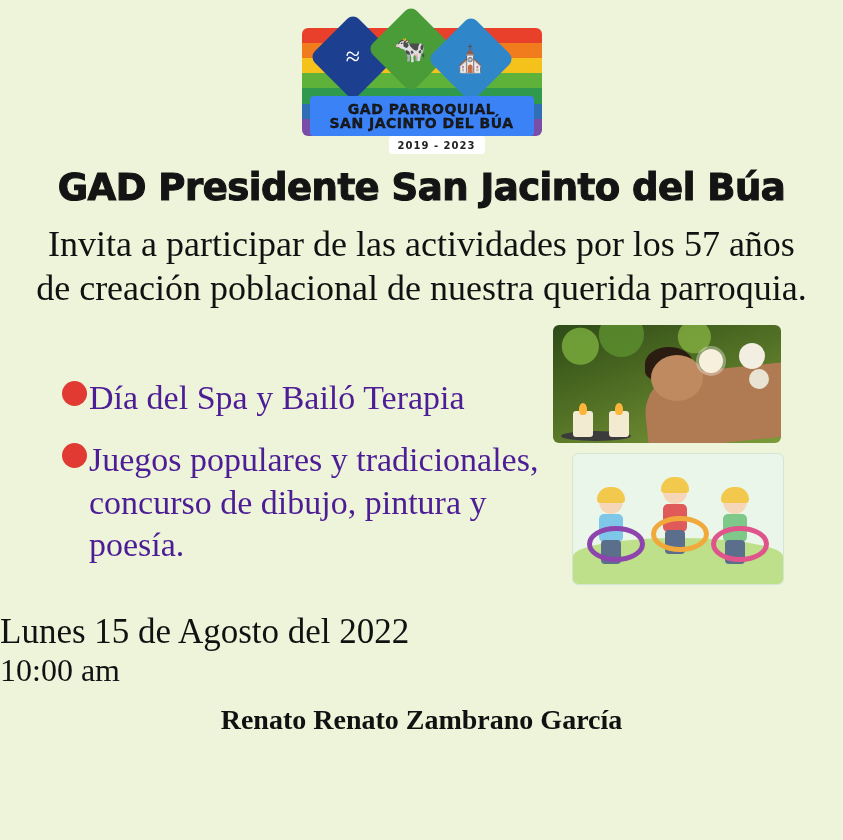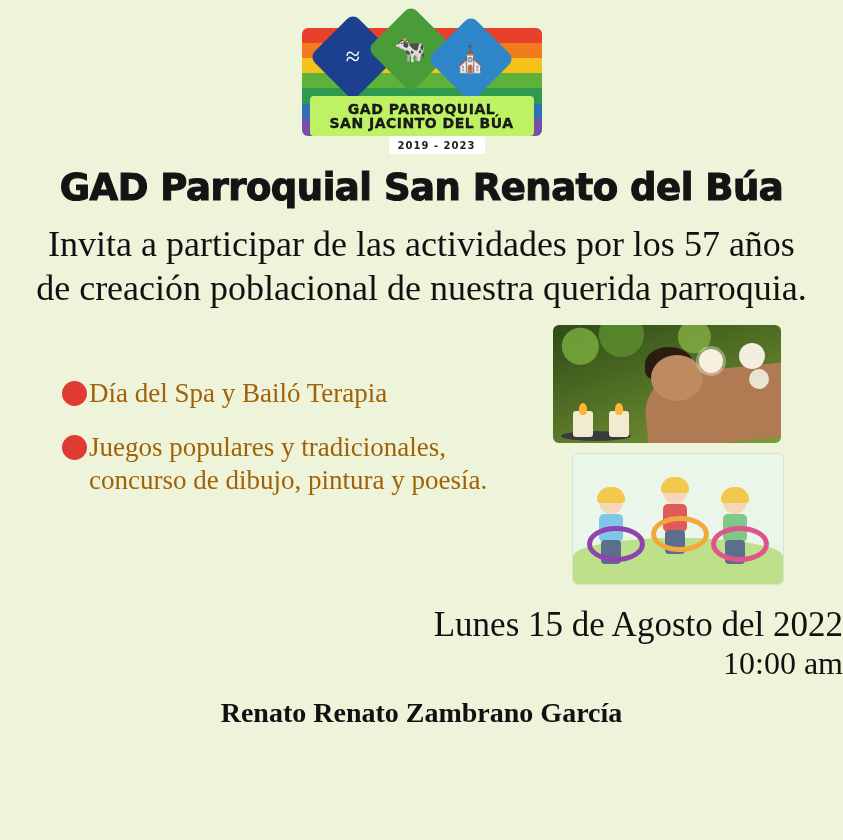--- a/index.html
+++ b/index.html
@@ -80,21 +80,21 @@
     justify-content: center;
     font-size: 26px;
     color: #fff;
   }
   .logo-band {
     position: absolute;
     left: 8px;
     top: 86px;
     width: 224px;
     height: 40px;
-    background: #bef264;
+    background: #3b82f6;
     border-radius: 4px;
     display: flex;
     flex-direction: column;
     align-items: center;
     justify-content: center;
     line-height: 1.0;
   }
   .logo-band .l1,
   .logo-band .l2 {
     font-family: "DejaVu Sans", sans-serif;
@@ -163,23 +163,23 @@
   .dot {
     width: 25px;
     height: 25px;
     border-radius: 50%;
     background: #e03a33;
     flex: 0 0 auto;
     margin-top: 4px;
     margin-right: 2px;
   }
   .bullet-text {
-    font-size: 27px;
+    font-size: 34px;
     line-height: 1.25;
-    color: #a16207;
+    color: #4c1d95;
   }
 
   .photo {
     position: absolute;
     border-radius: 6px;
     overflow: hidden;
   }
   .photo-spa {
     left: 553px;
     top: 0px;
@@ -353,22 +353,22 @@
   .kid1 .hoop { border-color: #8e44ad; }
   .kid2 { left: 82px; bottom: 26px; }
   .kid2 .torso { background: #e05a5a; }
   .kid2 .hoop { border-color: #f2a93b; }
   .kid3 { left: 142px; }
   .kid3 .torso { background: #7ec98a; }
   .kid3 .hoop { border-color: #e0548c; }
 
   
   .date-block {
-    text-align: right;
-    margin-top: 10px;
+    text-align: left;
+    margin-top: 17px;
   }
   .date-line {
     font-size: 35px;
     color: #111;
     line-height: 1.12;
   }
   .time-line {
     font-size: 32px;
     color: #111;
     line-height: 1.2;
@@ -406,21 +406,21 @@
           </div>
       </div>
       <div class="logo-band">
         <div class="l1">GAD PARROQUIAL</div>
         <div class="l2">SAN JACINTO DEL BÚA</div>
       </div>
       <div class="logo-years">2019 - 2023</div>
     </div>
   </div>
 
-  <div class="title">GAD Parroquial San Renato del Búa</div>
+  <div class="title">GAD Presidente San Jacinto del Búa</div>
 
   <div class="intro">Invita a participar de las actividades por los 57 años de creación poblacional de nuestra querida parroquia.</div>
 
   <div class="middle">
 
     <div class="bullets">
       <div class="bullet-row">
         <div class="dot"></div>
         <div class="bullet-text">Día del Spa y Bailó Terapia</div>
       </div>

